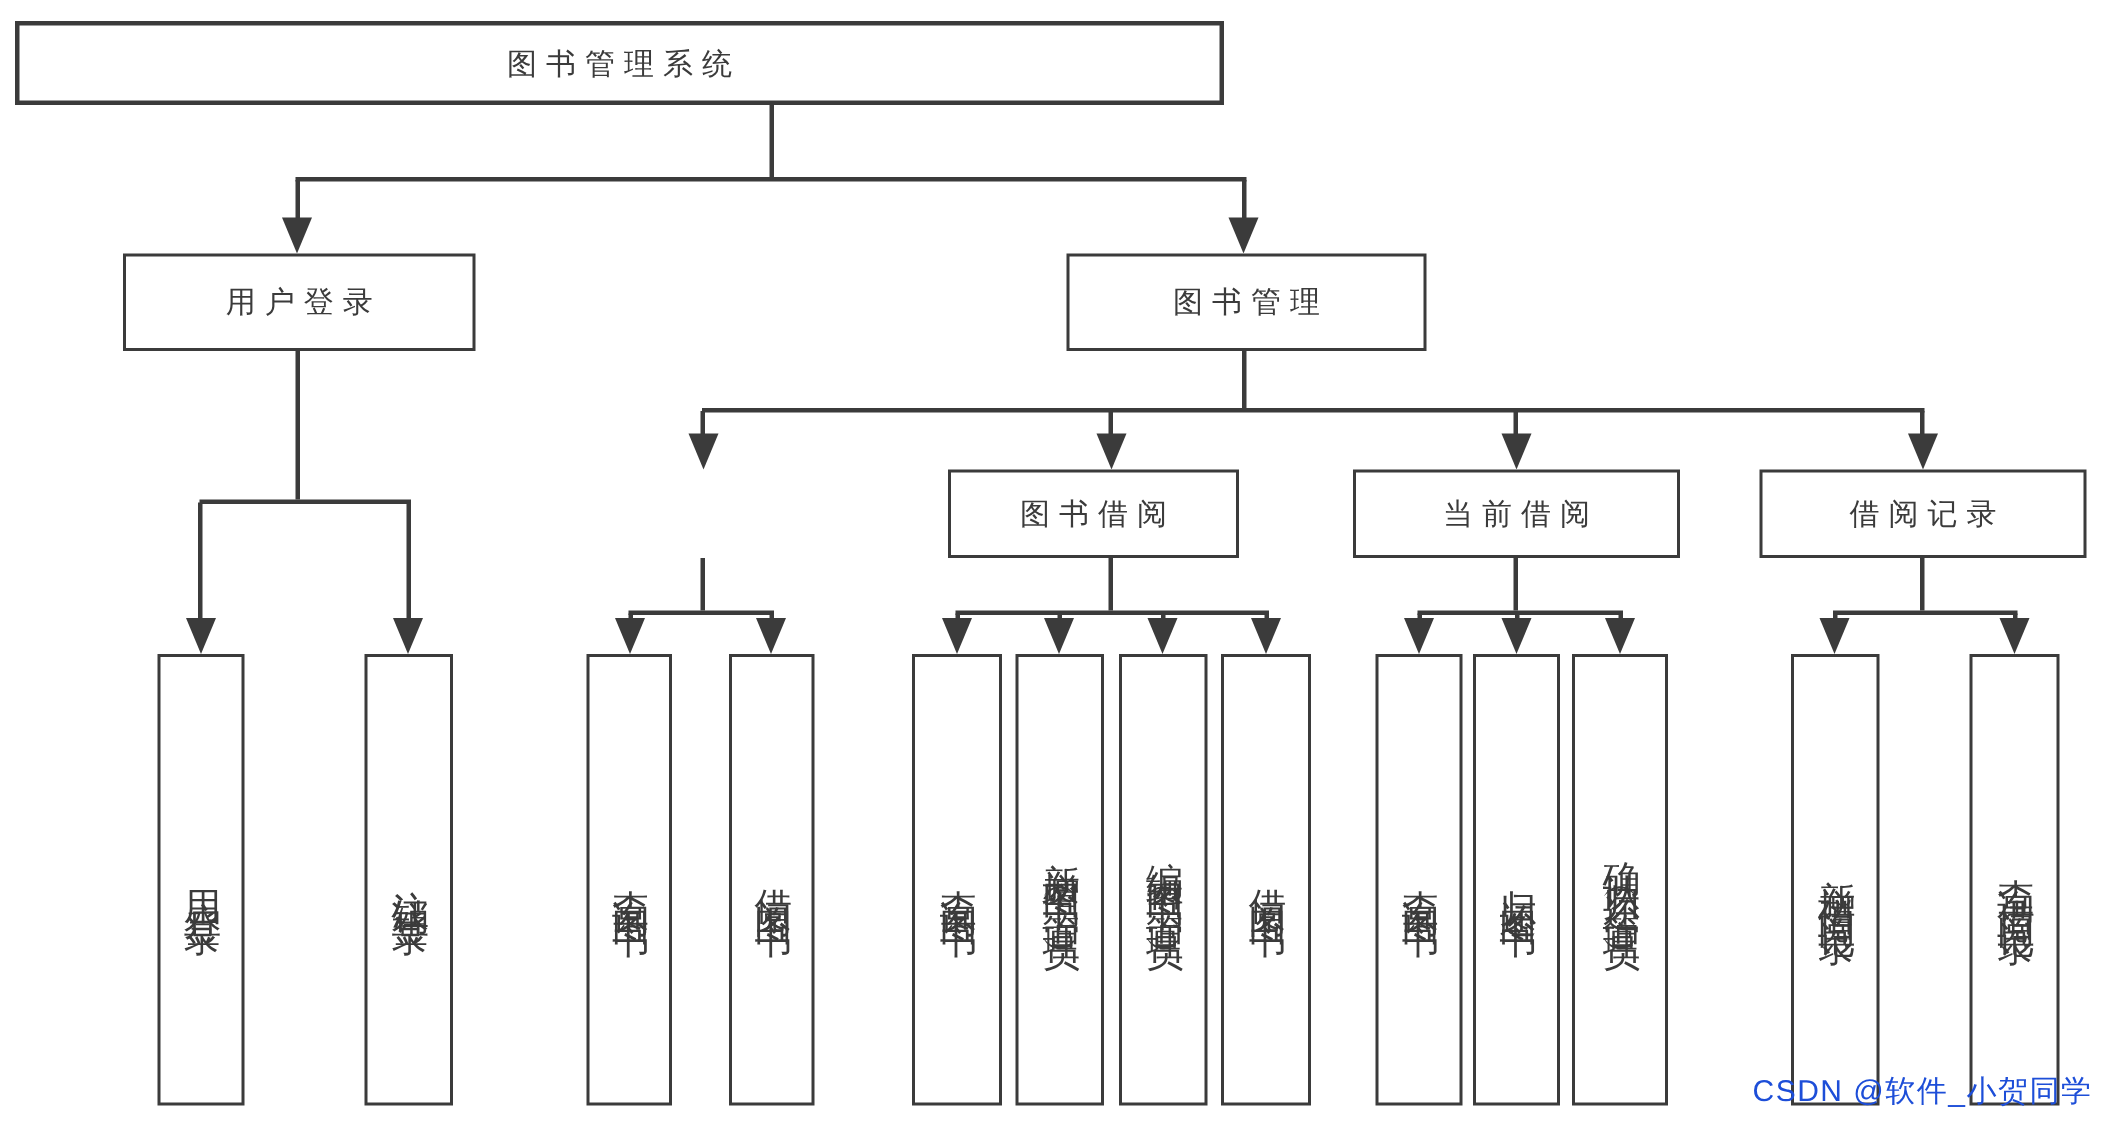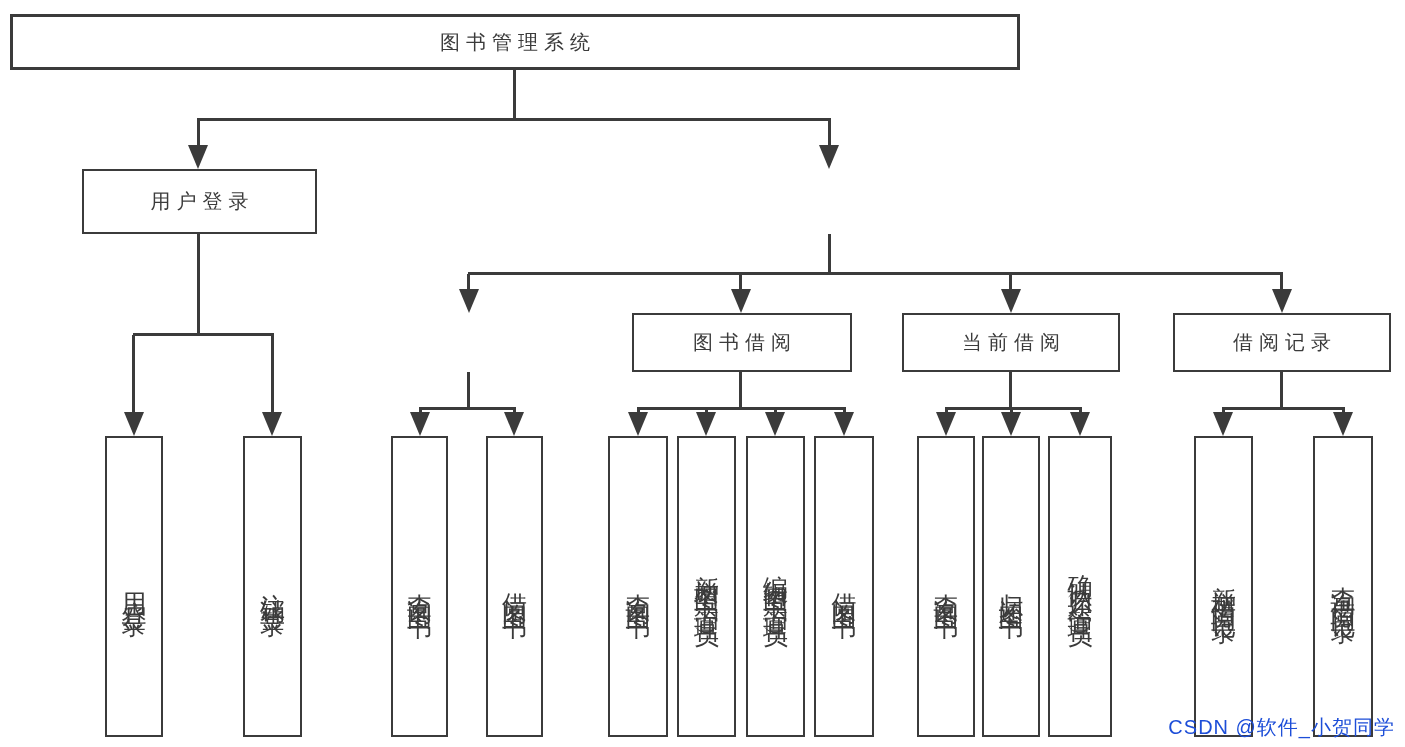--- a/index.html
+++ b/index.html
@@ -54,54 +54,57 @@
     color: #1d4ed8;
     letter-spacing: 1px;
     white-space: nowrap;
   }
 </style>
 </head>
 <body>
 
 <div class="stage">
 
-  <div class="box root" style="left:10px; top:14px; width:1010px; height:56px;">
+  <div class="box root" style="left:10px; top:14px; width:806px; height:56px;">
     <span class="hlabel">图书管理系统</span>
   </div>
 
   <div class="cline" style="left:513px; top:70px; width:3px; height:48px;"></div>
   <div class="cline" style="left:197px; top:118px; width:634px; height:3px;"></div>
   <div class="cline" style="left:197px; top:120px; width:3px; height:28px;"></div>
   <div class="ahead" style="left:188px; top:145px;"></div>
   <div class="cline" style="left:828px; top:120px; width:3px; height:28px;"></div>
   <div class="ahead" style="left:819px; top:145px;"></div>
 
   <div class="box" style="left:82px; top:169px; width:235px; height:65px;">
     <span class="hlabel">用户登录</span>
+  </div>
+  <div class="box" style="left:711px; top:169px; width:240px; height:65px;">
+    <span class="hlabel">图书管理</span>
   </div>
 
   <div class="cline" style="left:197px; top:234px; width:3px; height:99px;"></div>
   <div class="cline" style="left:133px; top:333px; width:141px; height:3px;"></div>
   <div class="cline" style="left:132px; top:335px; width:3px; height:79px;"></div>
   <div class="ahead" style="left:124px; top:412px;"></div>
   <div class="cline" style="left:271px; top:335px; width:3px; height:79px;"></div>
   <div class="ahead" style="left:262px; top:412px;"></div>
 
   <div class="cline" style="left:828px; top:234px; width:3px; height:38px;"></div>
   <div class="cline" style="left:468px; top:272px; width:815px; height:3px;"></div>
   <div class="cline" style="left:467px; top:274px; width:3px; height:20px;"></div>
   <div class="ahead" style="left:459px; top:289px;"></div>
   <div class="cline" style="left:739px; top:274px; width:3px; height:20px;"></div>
   <div class="ahead" style="left:731px; top:289px;"></div>
   <div class="cline" style="left:1009px; top:274px; width:3px; height:20px;"></div>
   <div class="ahead" style="left:1001px; top:289px;"></div>
   <div class="cline" style="left:1280px; top:274px; width:3px; height:20px;"></div>
   <div class="ahead" style="left:1272px; top:289px;"></div>
 
-  <div class="box" style="left:632px; top:313px; width:220px; height:59px;">
+  <div class="box" style="left:632px; top:313px; width:194px; height:59px;">
     <span class="hlabel">图书借阅</span>
   </div>
   <div class="box" style="left:902px; top:313px; width:218px; height:59px;">
     <span class="hlabel">当前借阅</span>
   </div>
   <div class="box" style="left:1173px; top:313px; width:218px; height:59px;">
     <span class="hlabel">借阅记录</span>
   </div>
 
   <div class="cline" style="left:467px; top:372px; width:3px; height:35px;"></div>

